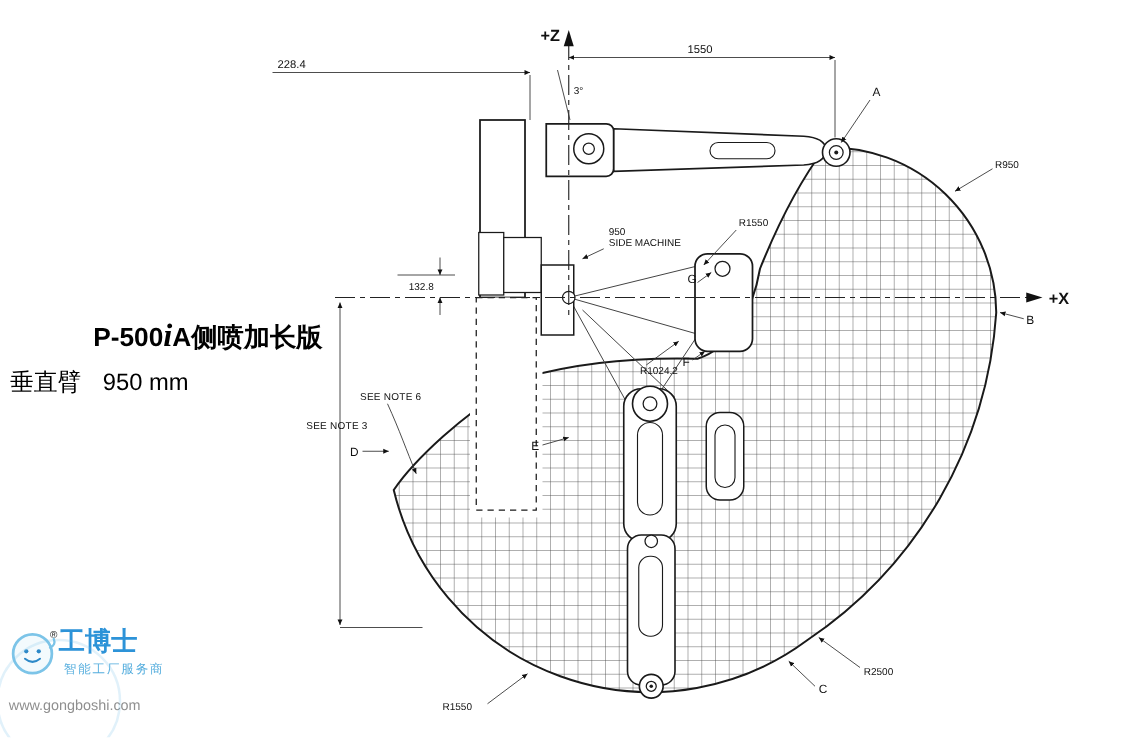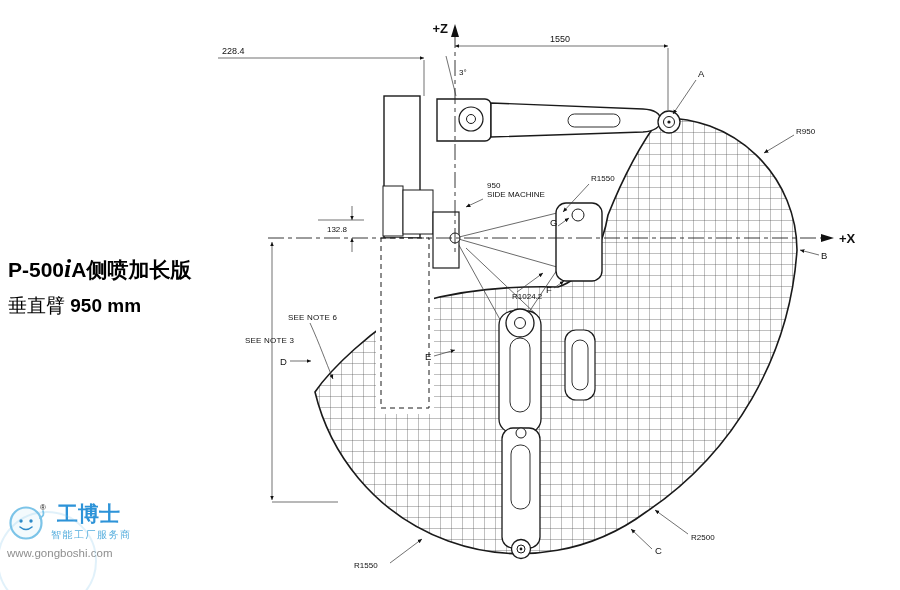--- a/index.html
+++ b/index.html
@@ -8,32 +8,32 @@
   .stage svg.diagram{position:absolute;left:0;top:0;}
   svg text{font-family:"Liberation Sans",sans-serif;fill:#111;}
   .axis-label{font-weight:bold;font-size:13px;}
   .dim-text{font-size:9px;}
   .small-dim{font-size:8px;}
   .point-text{font-size:9.5px;}
   .note-text{font-size:8px;letter-spacing:.2px;}
 
   
   .info{position:absolute;left:8px;top:256px;width:250px;color:#000;}
-  .info .title{font-size:21px;font-weight:bold;white-space:nowrap;}
+  .info .title{font-size:21px;font-weight:bold;white-space:nowrap;text-align:right;}
   .info .title .iti{font-family:"Liberation Serif",serif;font-style:italic;
                     font-weight:bold;font-size:26px;line-height:1;}
   .info .spec{font-size:19px;margin-top:9px;white-space:nowrap;}
-  .info .spec .val{font-weight:bold;}
+  .info .spec .val{margin-left:12px;}
 
   
   .wm{position:absolute;left:7px;top:501px;width:170px;}
   .wm .row{display:flex;align-items:flex-start;}
-  .wm .name{font-size:21px;font-weight:bold;color:#2d93d8;line-height:1.2;margin-left:10px;}
+  .wm .name{font-size:21px;font-weight:bold;color:#2d93d8;line-height:1.2;margin-left:0;}
   .wm .sub{font-size:10px;color:#56aede;letter-spacing:1.5px;margin-left:4px;margin-top:2px;}
-  .wm .url{font-size:11.5px;color:#8f8f8f;margin-top:4px;}
+  .wm .url{font-size:11.5px;color:#8f8f8f;margin-top:16px;}
   .stamp{position:absolute;left:-10px;top:10px;width:96px;height:96px;border:2px solid rgba(120,190,230,.22);
          border-radius:50%;pointer-events:none;}
 </style>
 </head>
 <body>
 
 <div class="stage">
 
   <svg class="diagram" width="900" height="590" viewBox="0 0 900 590">
     <defs>

